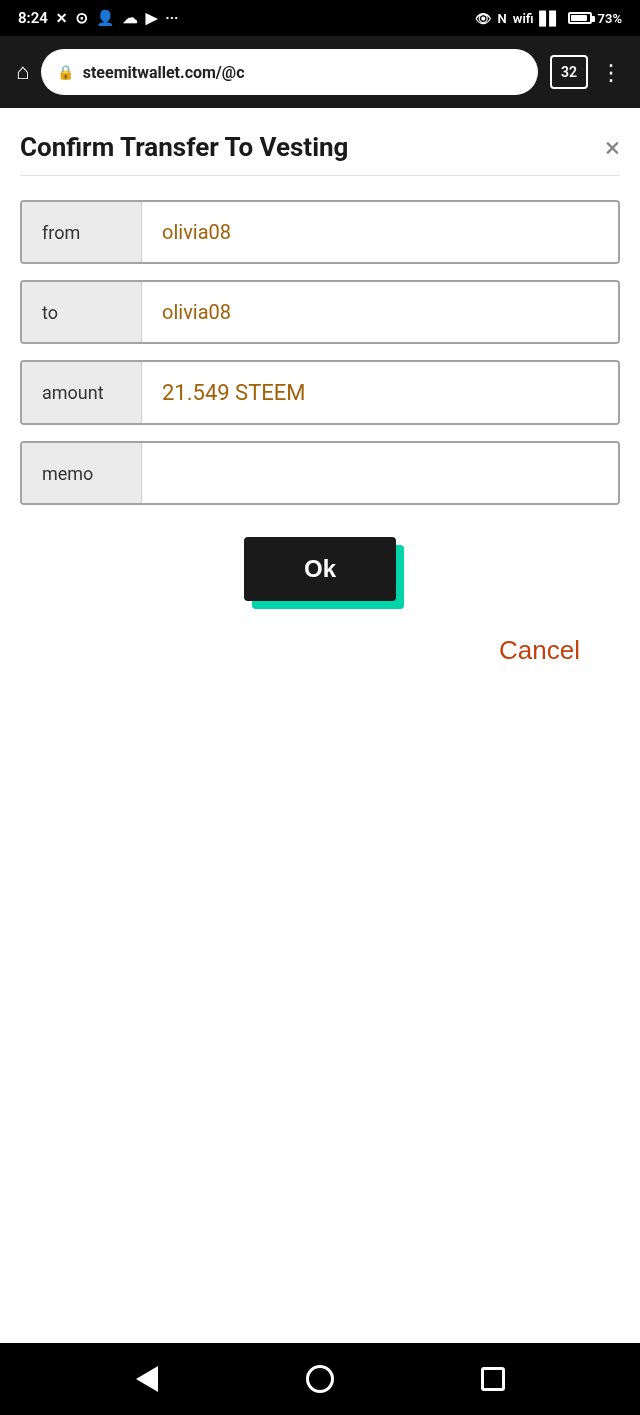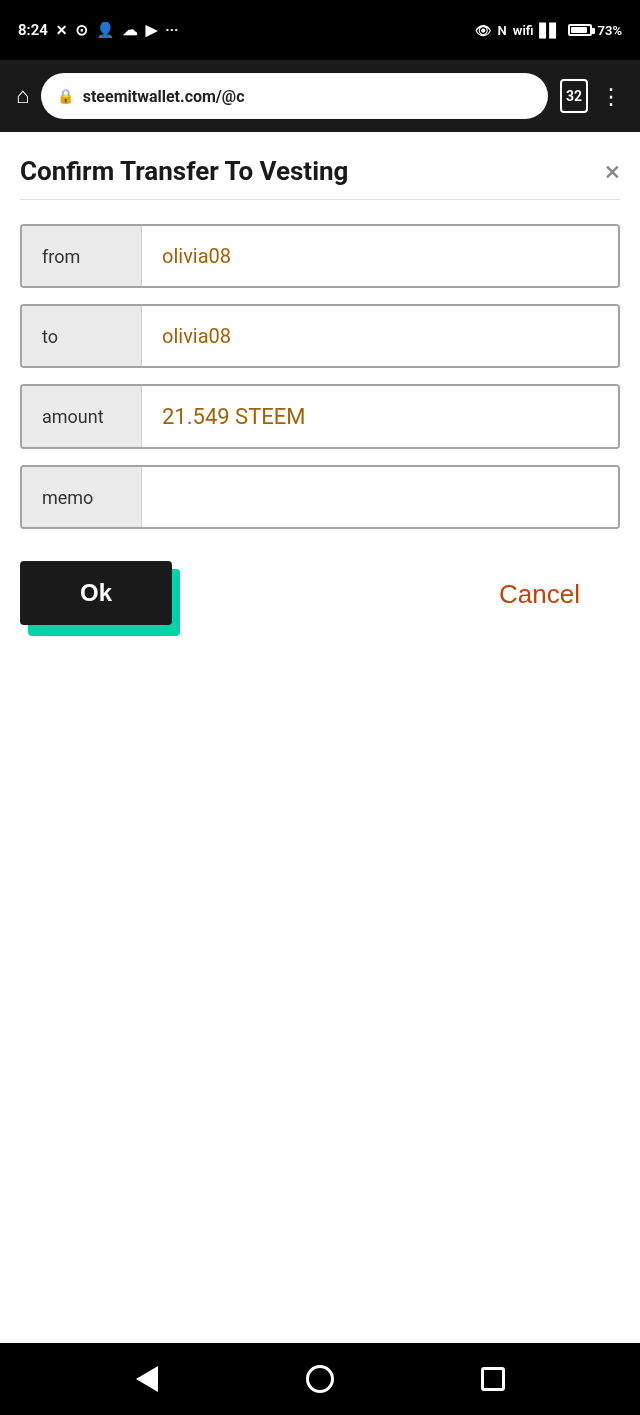--- a/index.html
+++ b/index.html
@@ -11,21 +11,21 @@
       background: #fff;
       font-family: -apple-system, BlinkMacSystemFont, 'Segoe UI', Roboto, sans-serif;
       display: flex;
       flex-direction: column;
     }
 
     
     .status-bar {
       background: #000;
       color: #fff;
-      height: 60px;
+      height: 36px;
       display: flex;
       align-items: center;
       justify-content: space-between;
       padding: 8px 18px;
       font-size: 15px;
       font-weight: 600;
     }
     .status-bar-left {
       display: flex;
       align-items: center;
@@ -98,21 +98,21 @@
       font-size: 16px;
       color: #222;
       flex: 1;
       font-weight: bold;
     }
     .tab-count {
       background: transparent;
       border: 2px solid #fff;
       color: #fff;
       border-radius: 4px;
-      width: 28px;
+      width: 38px;
       height: 34px;
       display: flex;
       align-items: center;
       justify-content: center;
       font-size: 14px;
       font-weight: 600;
       flex-shrink: 0;
     }
     .menu-dots {
       color: #fff;
@@ -196,22 +196,24 @@
       font-size: 22px;
     }
     .field-value.memo-val {
       background: #fff;
       min-height: 60px;
     }
 
     
     .button-row {
       display: flex;
+      align-items: center;
       margin-top: 32px;
-      gap: 4px;
+      gap: 16px;
+      flex-direction: column;
     }
     .ok-btn-wrapper {
       position: relative;
     }
     .ok-btn-shadow {
       position: absolute;
       bottom: -8px;
       right: -8px;
       width: 100%;
       height: 100%;

